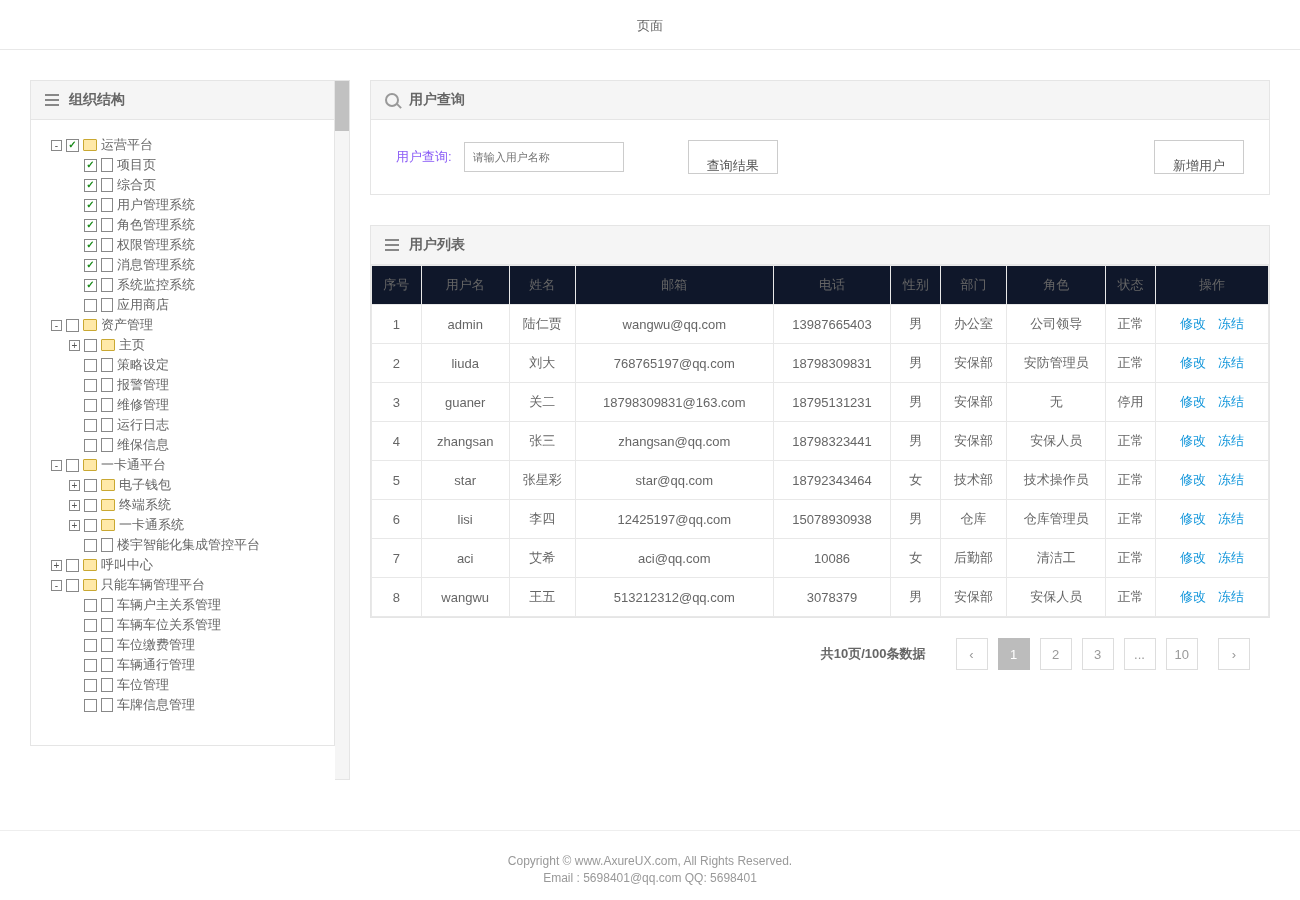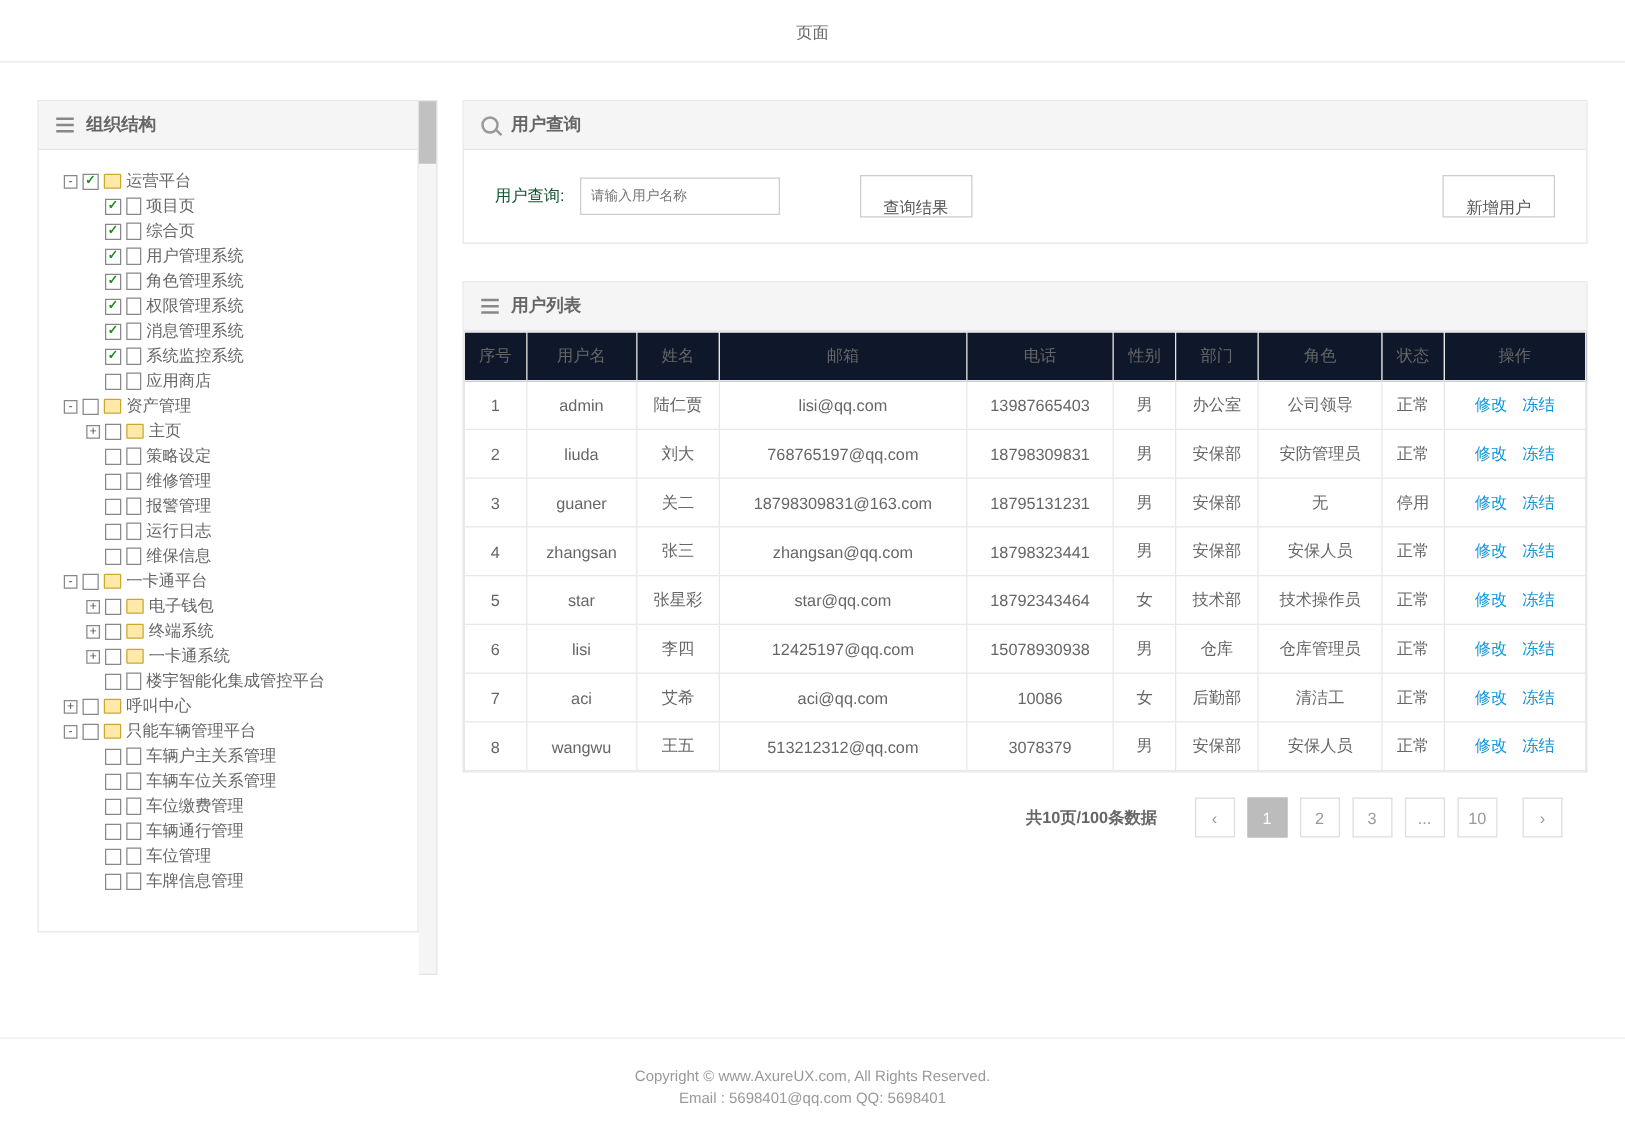--- a/index.html
+++ b/index.html
@@ -22,21 +22,21 @@
 .children { padding-left: 18px; }
 .tog { width: 11px; height: 11px; border: 1px solid #888; font-size: 10px; line-height: 9px; text-align: center; color: #555; background: #fff; display: inline-block; }
 .tog.blank { border: none; }
 .cb { width: 13px; height: 13px; border: 1px solid #888; display: inline-flex; align-items: center; justify-content: center; font-size: 10px; color: #0a0; background: #fff; }
 .cb.checked::after { content: "✓"; color: #1a8a1a; font-weight: bold; }
 .folder-ico { width: 14px; height: 12px; display: inline-block; background: #ffe9a8; border: 1px solid #c9a832; border-radius: 1px; }
 .page-ico { width: 12px; height: 14px; display: inline-block; background: #fff; border: 1px solid #888; position: relative; }
 .right-panel { flex: 1; }
 .search-panel { border: 1px solid #e5e5e5; margin-bottom: 30px; }
 .search-body { padding: 20px 25px; display: flex; align-items: center; gap: 12px; }
-.search-body label { color: #14532d; }
+.search-body label { color: #8b5cf6; }
 .inp { height: 30px; width: 160px; border: 1px solid #ccc; padding: 0 8px; font-size: 11px; color: #999; }
 .btn { height: 32px; padding: 16px 18px; border: 1px solid #ccc; background: #fff; color: #555; cursor: pointer; font-size: 13px; }
 .spacer { flex: 1; }
 .list-panel { border: 1px solid #e5e5e5; }
 .tbl { width: 100%; border-collapse: collapse; }
 .tbl th, .tbl td { border: 1px solid #e8e8e8; padding: 10px 6px; text-align: center; font-size: 13px; color: #666; }
 .tbl th { background: #0f172a; font-weight: normal; }
 .tbl td.ops a { color: #1296db; text-decoration: none; margin: 0 6px; cursor: pointer; }
 .pager { padding: 20px; display: flex; align-items: center; justify-content: flex-end; gap: 10px; }
 .pager .info { margin-right: 20px; color: #666; font-weight: bold; }
@@ -135,27 +135,27 @@
             <div class="node">
               <span class="tog blank"></span>
               <span class="cb"></span>
               <span class="page-ico"></span>
               <span>策略设定</span>
             </div>
             <div class="node">
               <span class="tog blank"></span>
               <span class="cb"></span>
               <span class="page-ico"></span>
+              <span>报警管理</span>
+            </div>
+            <div class="node">
+              <span class="tog blank"></span>
+              <span class="cb"></span>
+              <span class="page-ico"></span>
               <span>维修管理</span>
-            </div>
-            <div class="node">
-              <span class="tog blank"></span>
-              <span class="cb"></span>
-              <span class="page-ico"></span>
-              <span>报警管理</span>
             </div>
             <div class="node">
               <span class="tog blank"></span>
               <span class="cb"></span>
               <span class="page-ico"></span>
               <span>运行日志</span>
             </div>
             <div class="node">
               <span class="tog blank"></span>
               <span class="cb"></span>
@@ -286,21 +286,21 @@
               <th>角色</th>
               <th>状态</th>
               <th>操作</th>
             </tr>
           </thead>
         <tbody id="tbody">
             <tr>
               <td>1</td>
               <td>admin</td>
               <td>陆仁贾</td>
-              <td>lisi@qq.com</td>
+              <td>wangwu@qq.com</td>
               <td>13987665403</td>
               <td>男</td>
               <td>办公室</td>
               <td>公司领导</td>
               <td>正常</td>
               <td class="ops"><a>修改</a><a>冻结</a></td>
             </tr>
             <tr>
               <td>2</td>
               <td>liuda</td>

